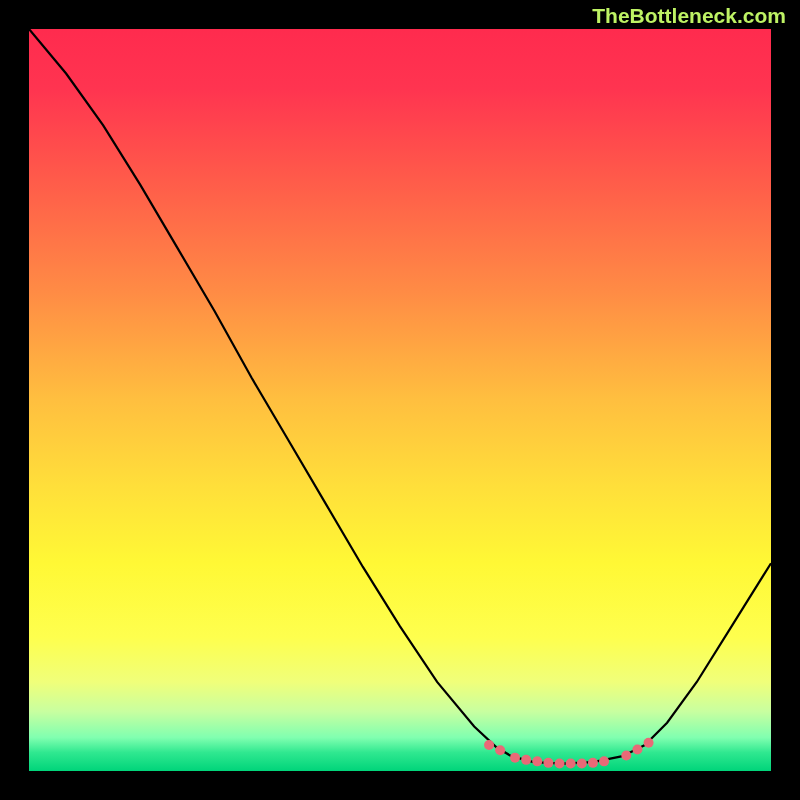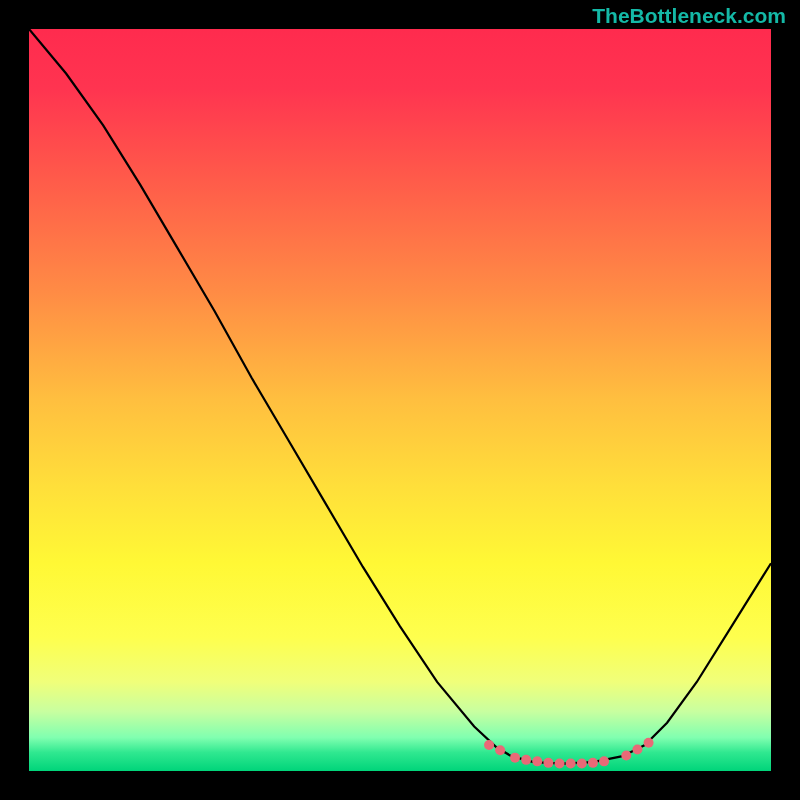--- a/index.html
+++ b/index.html
@@ -15,21 +15,21 @@
     width: 800px;
     height: 800px;
   }
   .attribution {
     position: absolute;
     top: 4px;
     right: 14px;
     font-family: Arial, Helvetica, sans-serif;
     font-size: 21px;
     font-weight: bold;
-    color: #14b8a6;
+    color: #bef264;
     z-index: 30;
   }
   .plot-area {
     position: absolute;
     left: 29px;
     top: 29px;
     width: 742px;
     height: 742px;
     overflow: hidden;
     z-index: 10;

